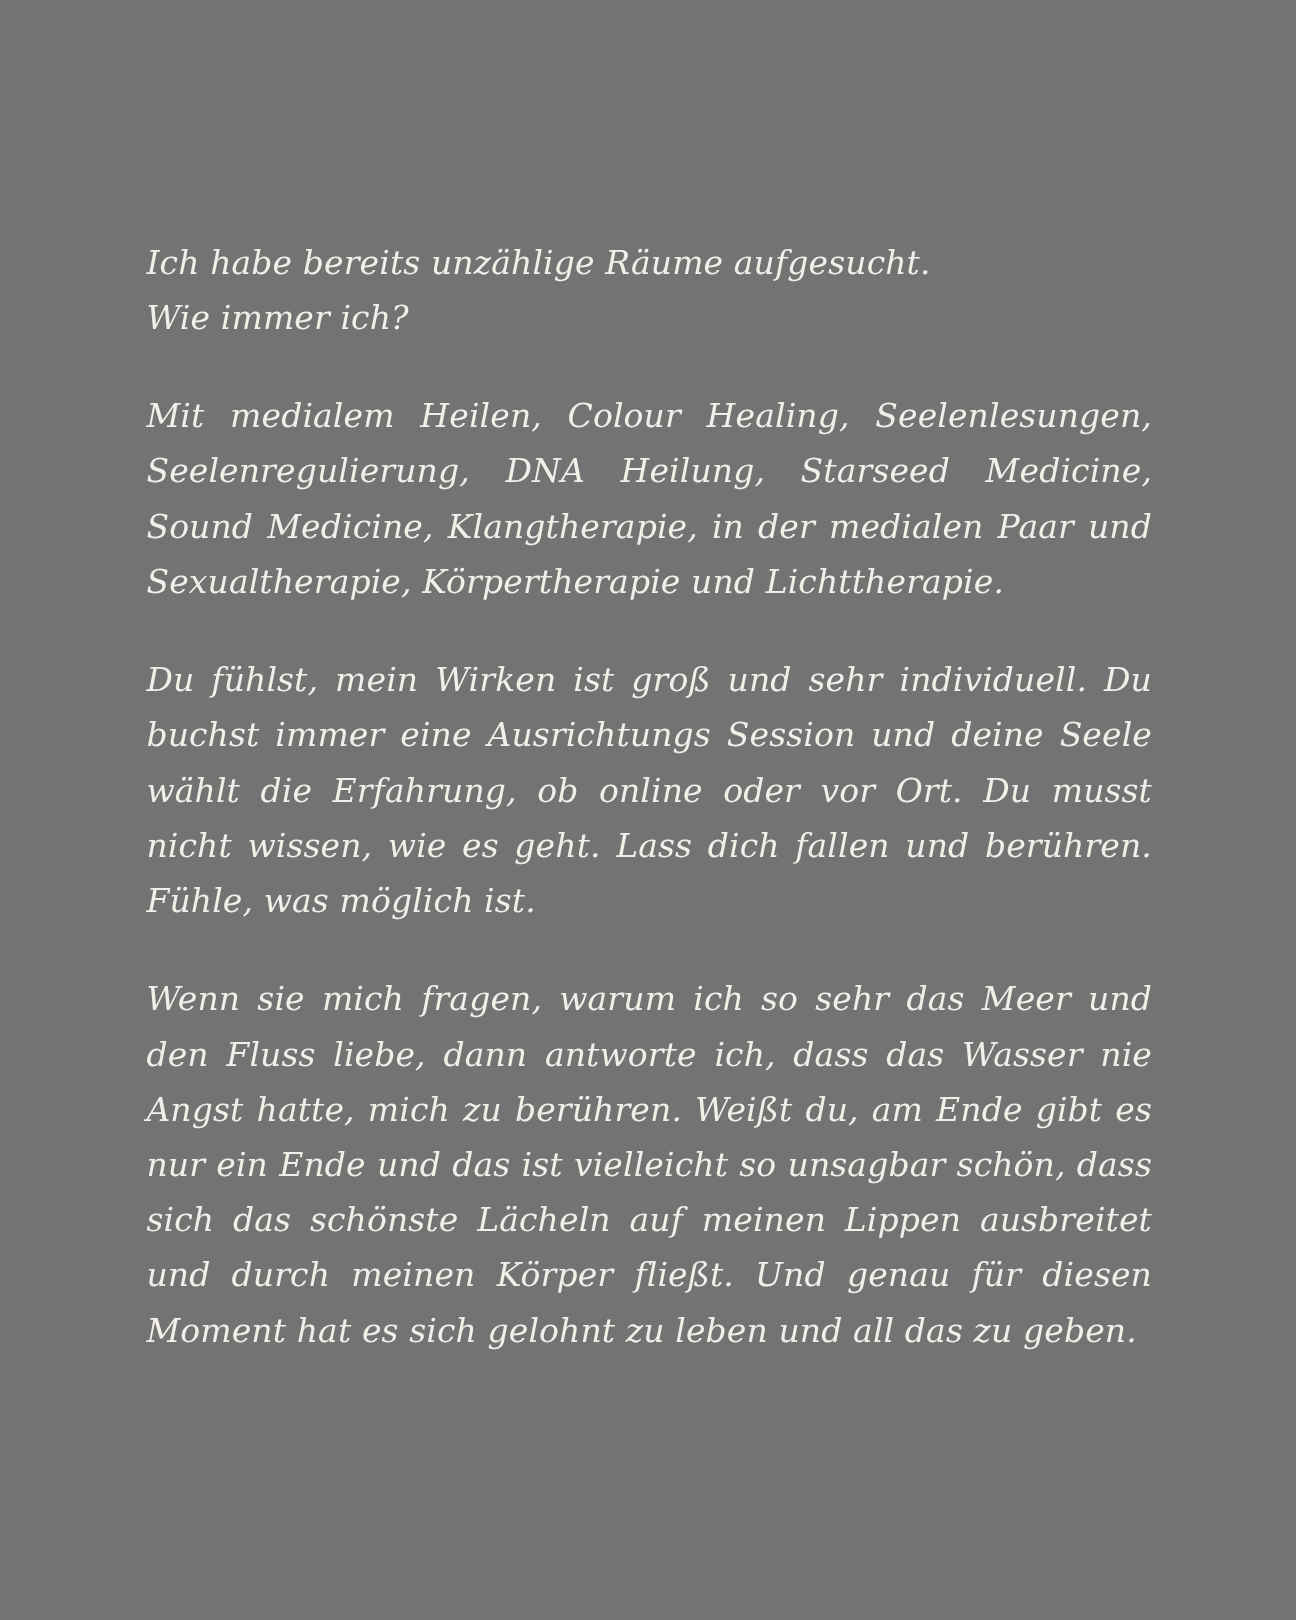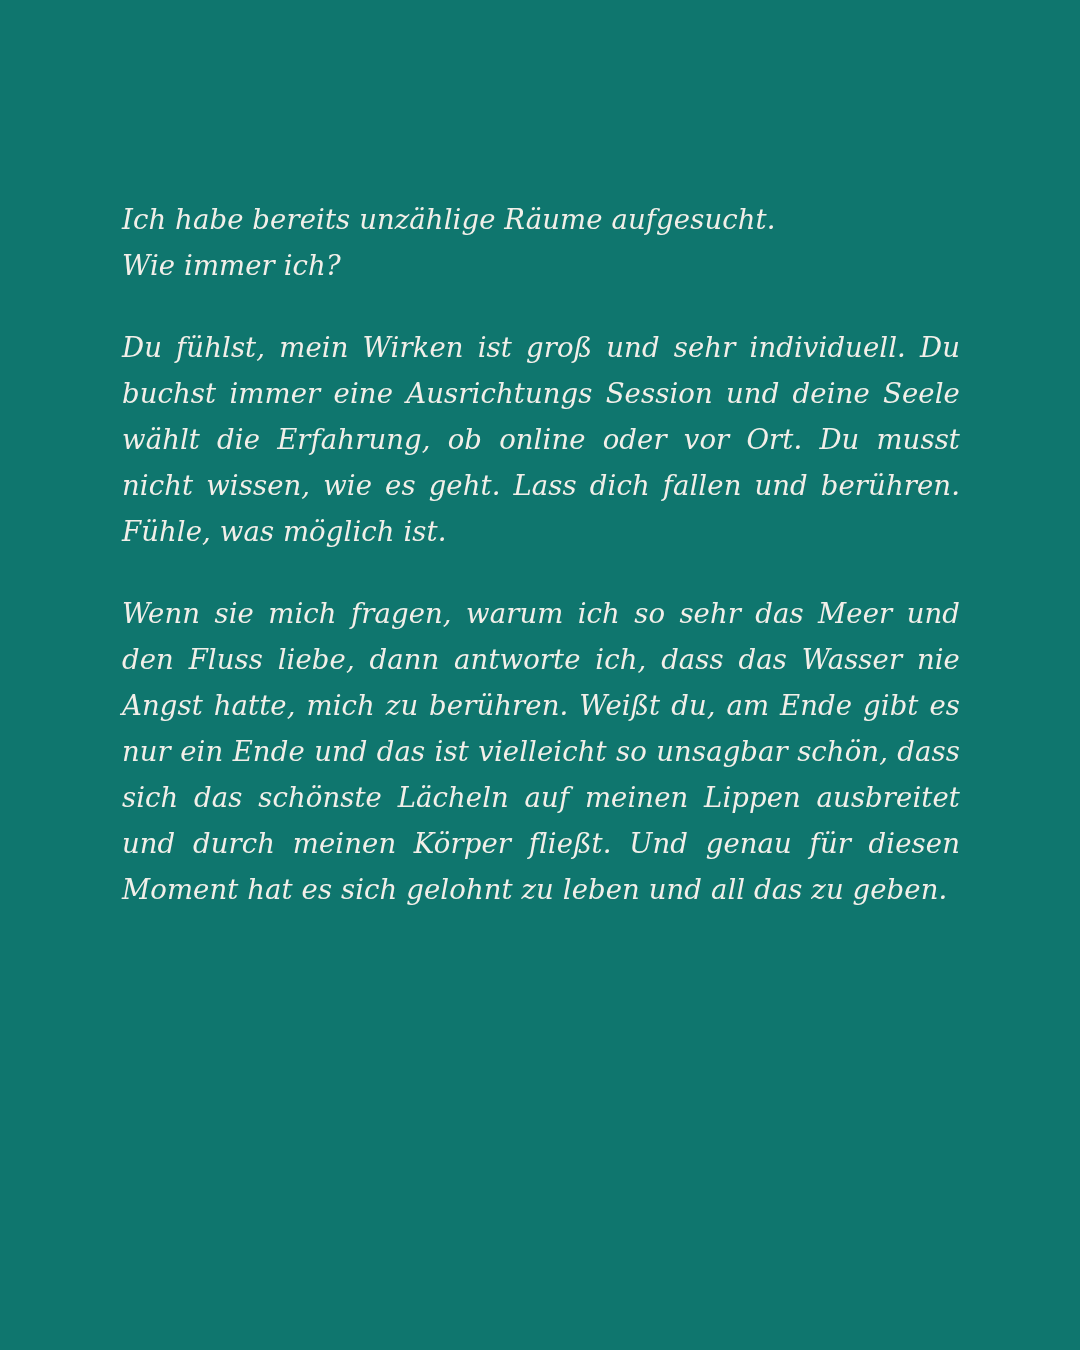--- a/index.html
+++ b/index.html
@@ -10,21 +10,21 @@
     width: 1080px;
     height: 1350px;
     background: #252525;
     font-family: "DejaVu Serif", "Liberation Serif", serif;
     overflow: hidden;
   }
   .page {
     position: relative;
     width: 1080px;
     height: 1350px;
-    background: #0f766e;
+    background: #737373;
     box-sizing: border-box;
   }
   .text-block {
     position: absolute;
     left: 122px;
     top: 196px;
     width: 838px;
   }
   .para {
     color: #f2efe9;
@@ -54,20 +54,23 @@
 <body style="background: rgb(37, 37, 37);">
 
 <div class="page">
   <div class="text-block">
 
     <p class="para" style="color: rgb(242, 239, 233);">
       <span class="line">Ich habe bereits unzählige Räume aufgesucht.</span>
       <span class="line">Wie immer ich?</span>
     </p>
 
+    <p class="para flow-para" style="color: rgb(242, 239, 233);">
+      <span>Mit medialem Heilen, Colour Healing, Seelenlesungen, Seelenregulierung, DNA Heilung, Starseed Medicine, Sound Medicine, Klangtherapie, in der medialen Paar und Sexualtherapie, Körpertherapie und Lichttherapie.</span>
+    </p>
 
     <p class="para flow-para" style="color: rgb(242, 239, 233);">
       <span>Du fühlst, mein Wirken ist groß und sehr individuell. Du buchst immer eine Ausrichtungs Session und deine Seele wählt die Erfahrung, ob online oder vor Ort. Du musst nicht wissen, wie es geht. Lass dich fallen und berühren. Fühle, was möglich ist.</span>
     </p>
 
     <p class="para flow-para" style="color: rgb(242, 239, 233);">
       <span>Wenn sie mich fragen, warum ich so sehr das Meer und den Fluss liebe, dann antworte ich, dass das Wasser nie Angst hatte, mich zu berühren. Weißt du, am Ende gibt es nur ein Ende und das ist vielleicht so unsagbar schön, dass sich das schönste Lächeln auf meinen Lippen ausbreitet und durch meinen Körper fließt. Und genau für diesen Moment hat es sich gelohnt zu leben und all das zu geben.</span>
     </p>
 
   </div>

